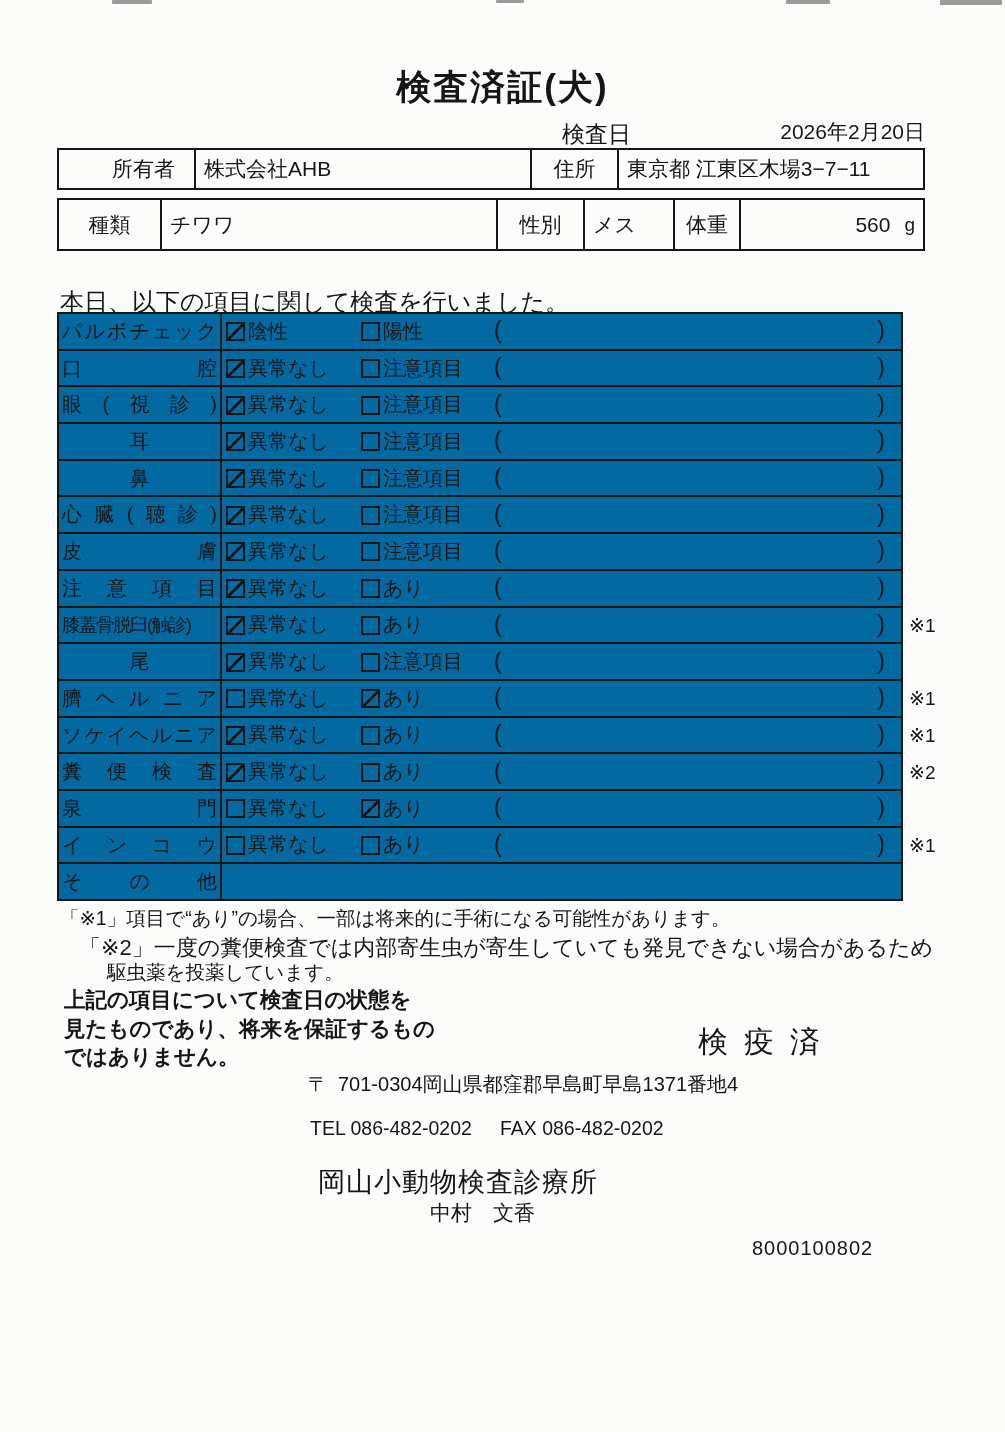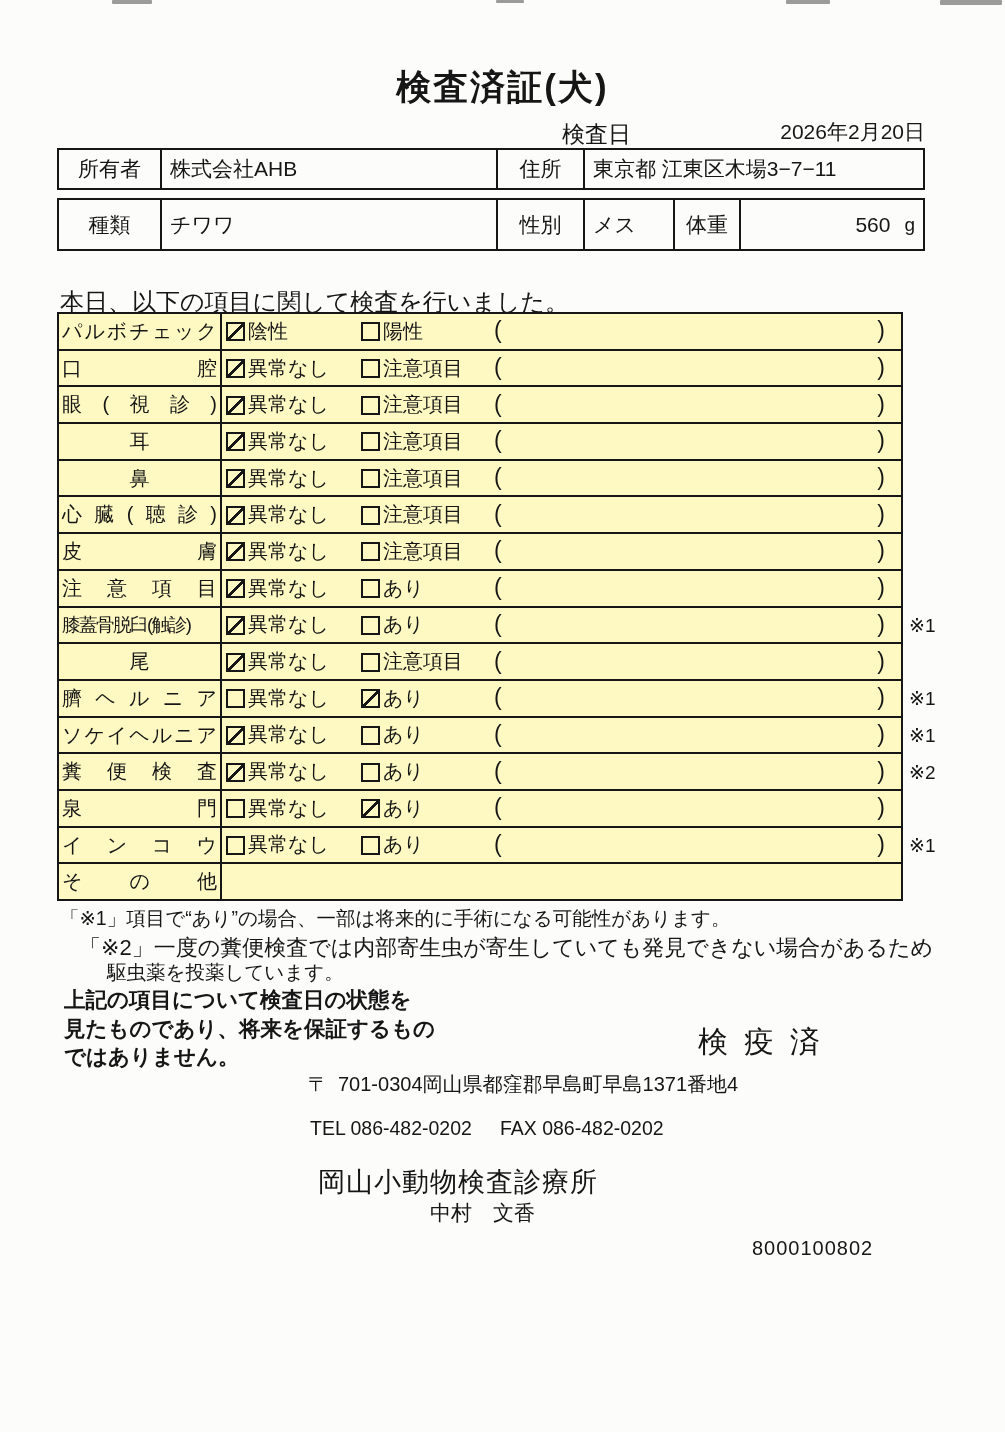--- a/index.html
+++ b/index.html
@@ -25,21 +25,21 @@
   .insp-date{top:118px;left:780px;width:145px;text-align:right;font-size:21px;font-weight:500;white-space:nowrap;}
 
   
   .info-table{
     position:absolute;left:57px;width:868px;
     border:2px solid #161616;
     box-sizing:border-box;
     display:flex;flex-direction:column;
     background:#fcfcfb;
   }
-  .t-owner{top:148px;}
+  .t-owner{top:148px;padding-left:34px;}
   .t-pet{top:198px;}
   .i-row{display:flex;}
   .i-row + .i-row{border-top:2px solid #161616;}
   .i-cell{
     box-sizing:border-box;
     display:flex;align-items:center;
     padding:0 8px;
     font-size:21px;font-weight:500;
     white-space:nowrap;overflow:hidden;
     height:38px;
@@ -54,21 +54,21 @@
   .w-sex{width:90px;flex:none;}
   .w-wlabel{width:66px;flex:none;}
   .weight-cell{justify-content:flex-end;}
   .weight-cell .unit{margin-left:14px;font-size:19px;}
 
   
   .intro{top:286px;left:60px;font-size:24px;font-weight:500;}
   .chk-table{
     position:absolute;left:57px;top:312px;width:846px;
     border:2px solid #161616;box-sizing:border-box;
-    display:flex;flex-direction:column;background:#fef9c3;
+    display:flex;flex-direction:column;background:#0369a1;
   }
   .chk-row{display:flex;height:34.7px;position:relative;}
   .chk-row + .chk-row{border-top:2px solid #161616;}
   .chk-label{
     width:163px;flex:none;box-sizing:border-box;
     border-right:2px solid #161616;
     display:block;
     font-size:20px;font-weight:500;
     line-height:34.7px;
     padding:0 3px;

